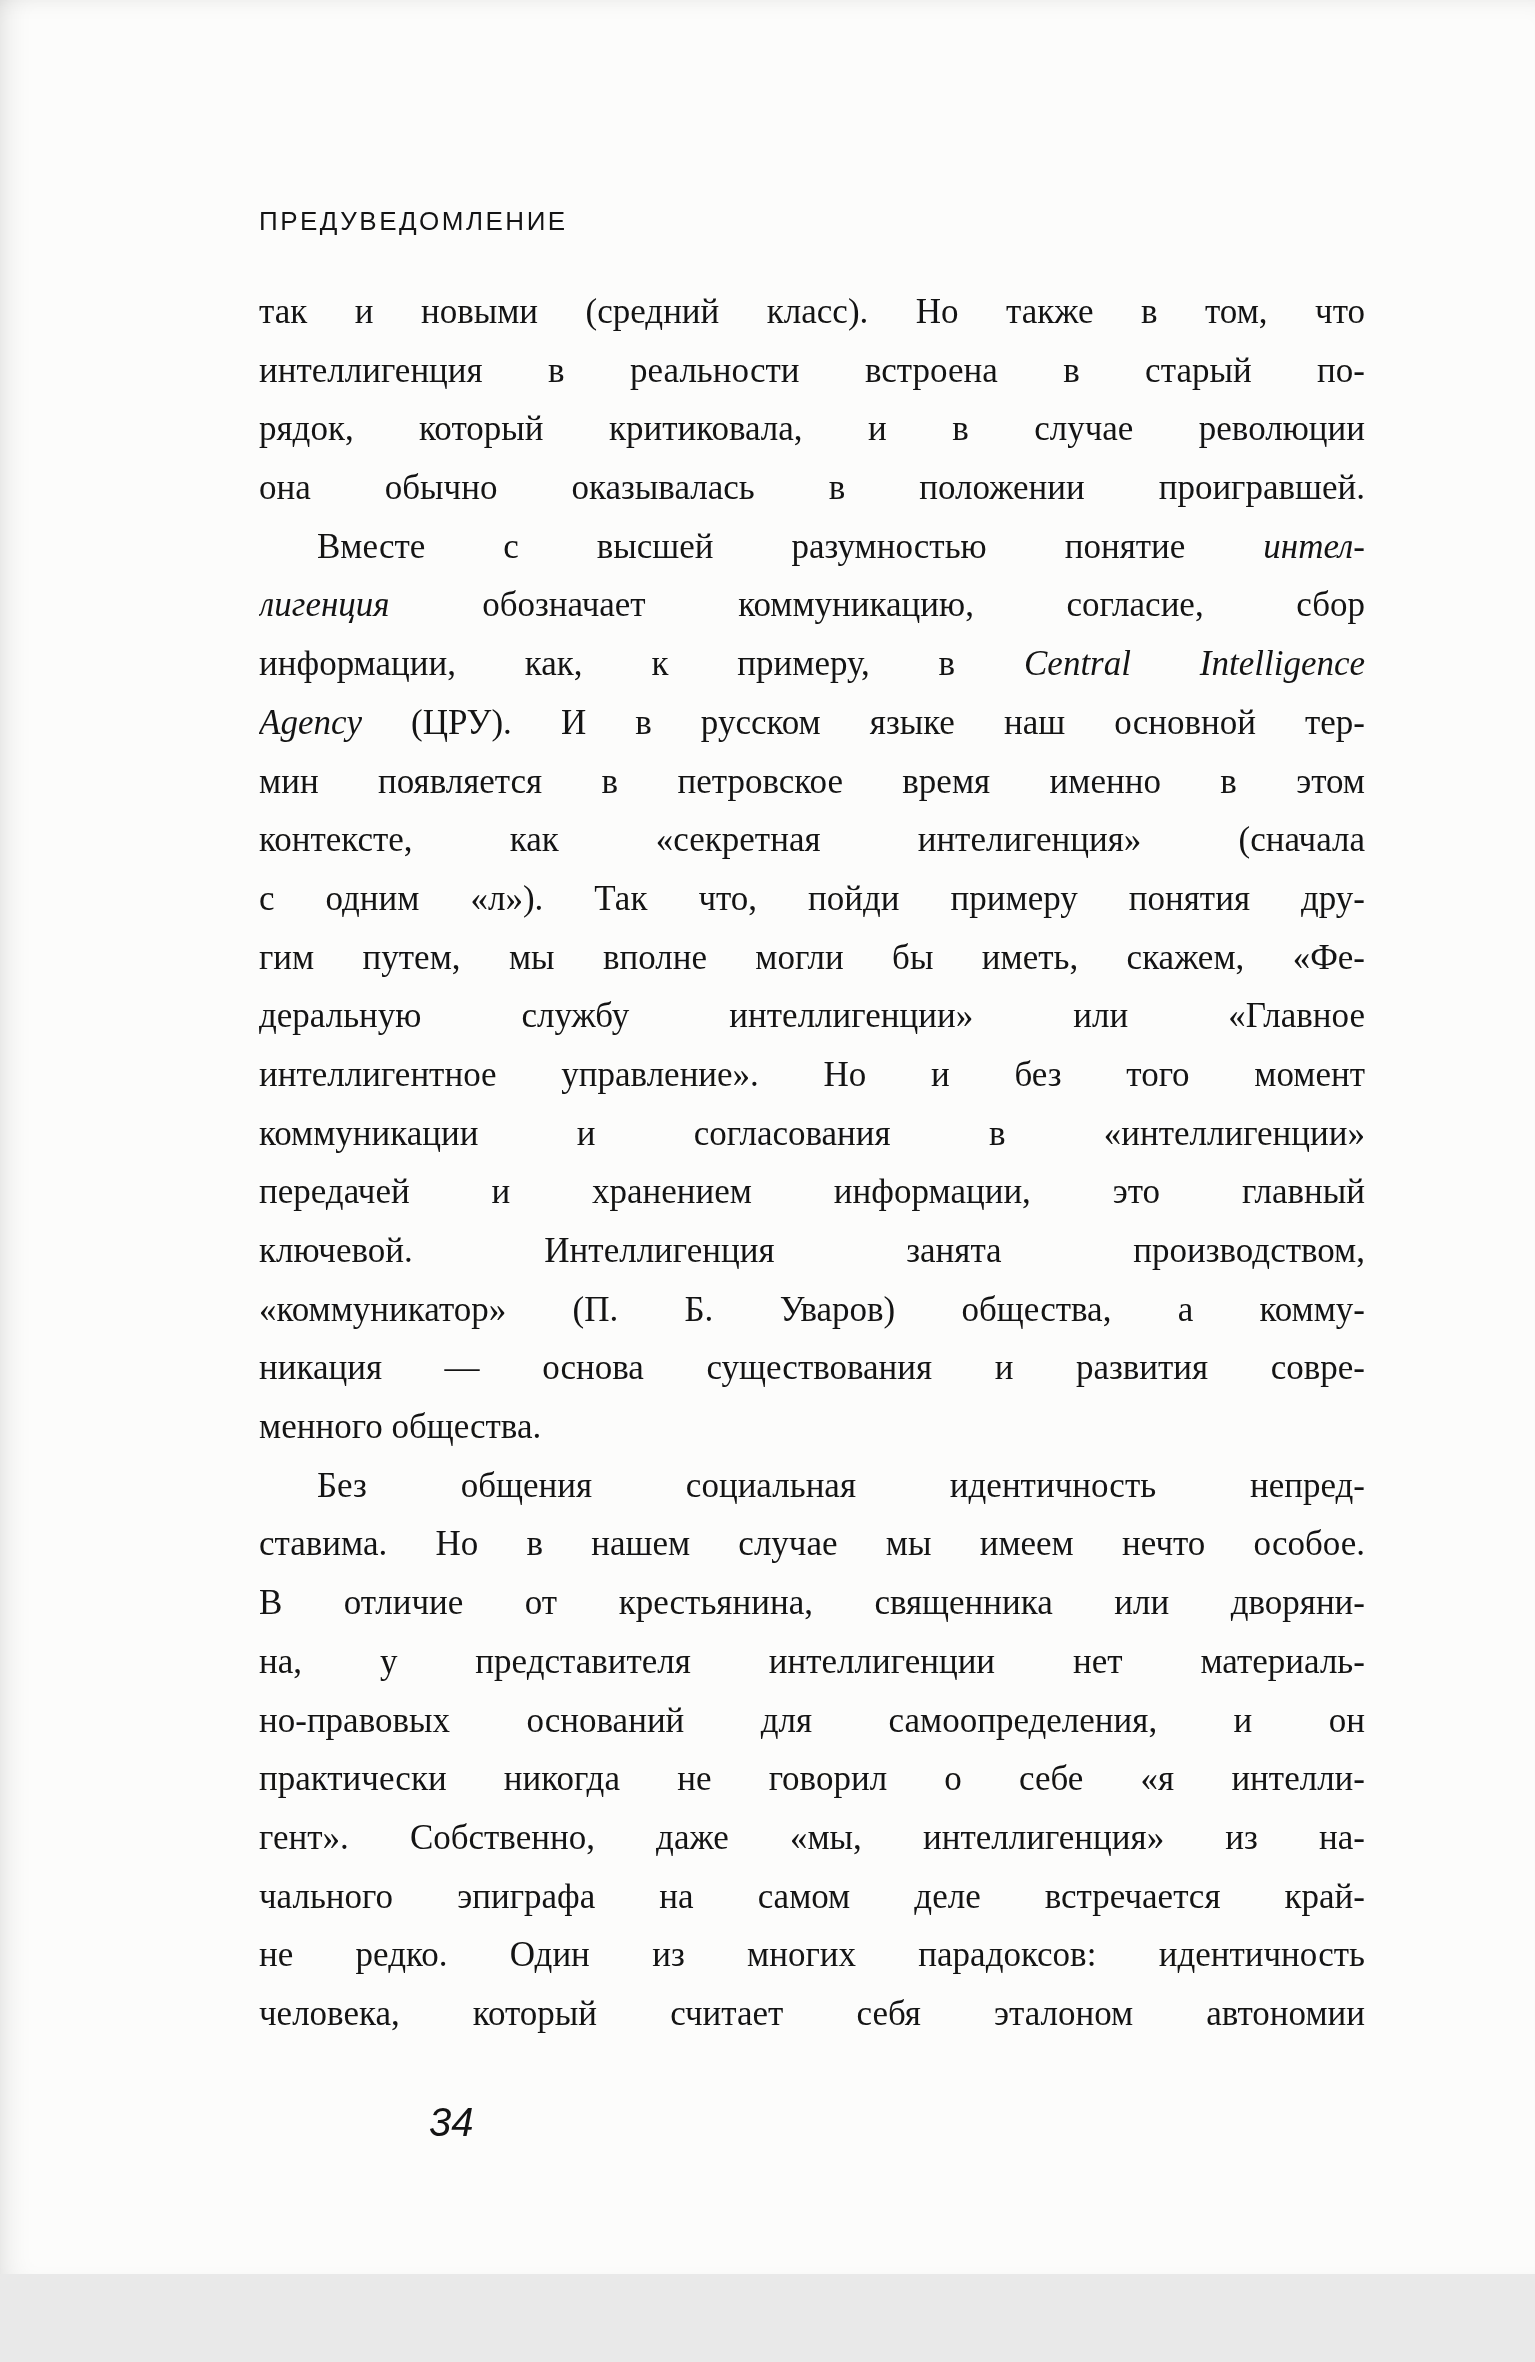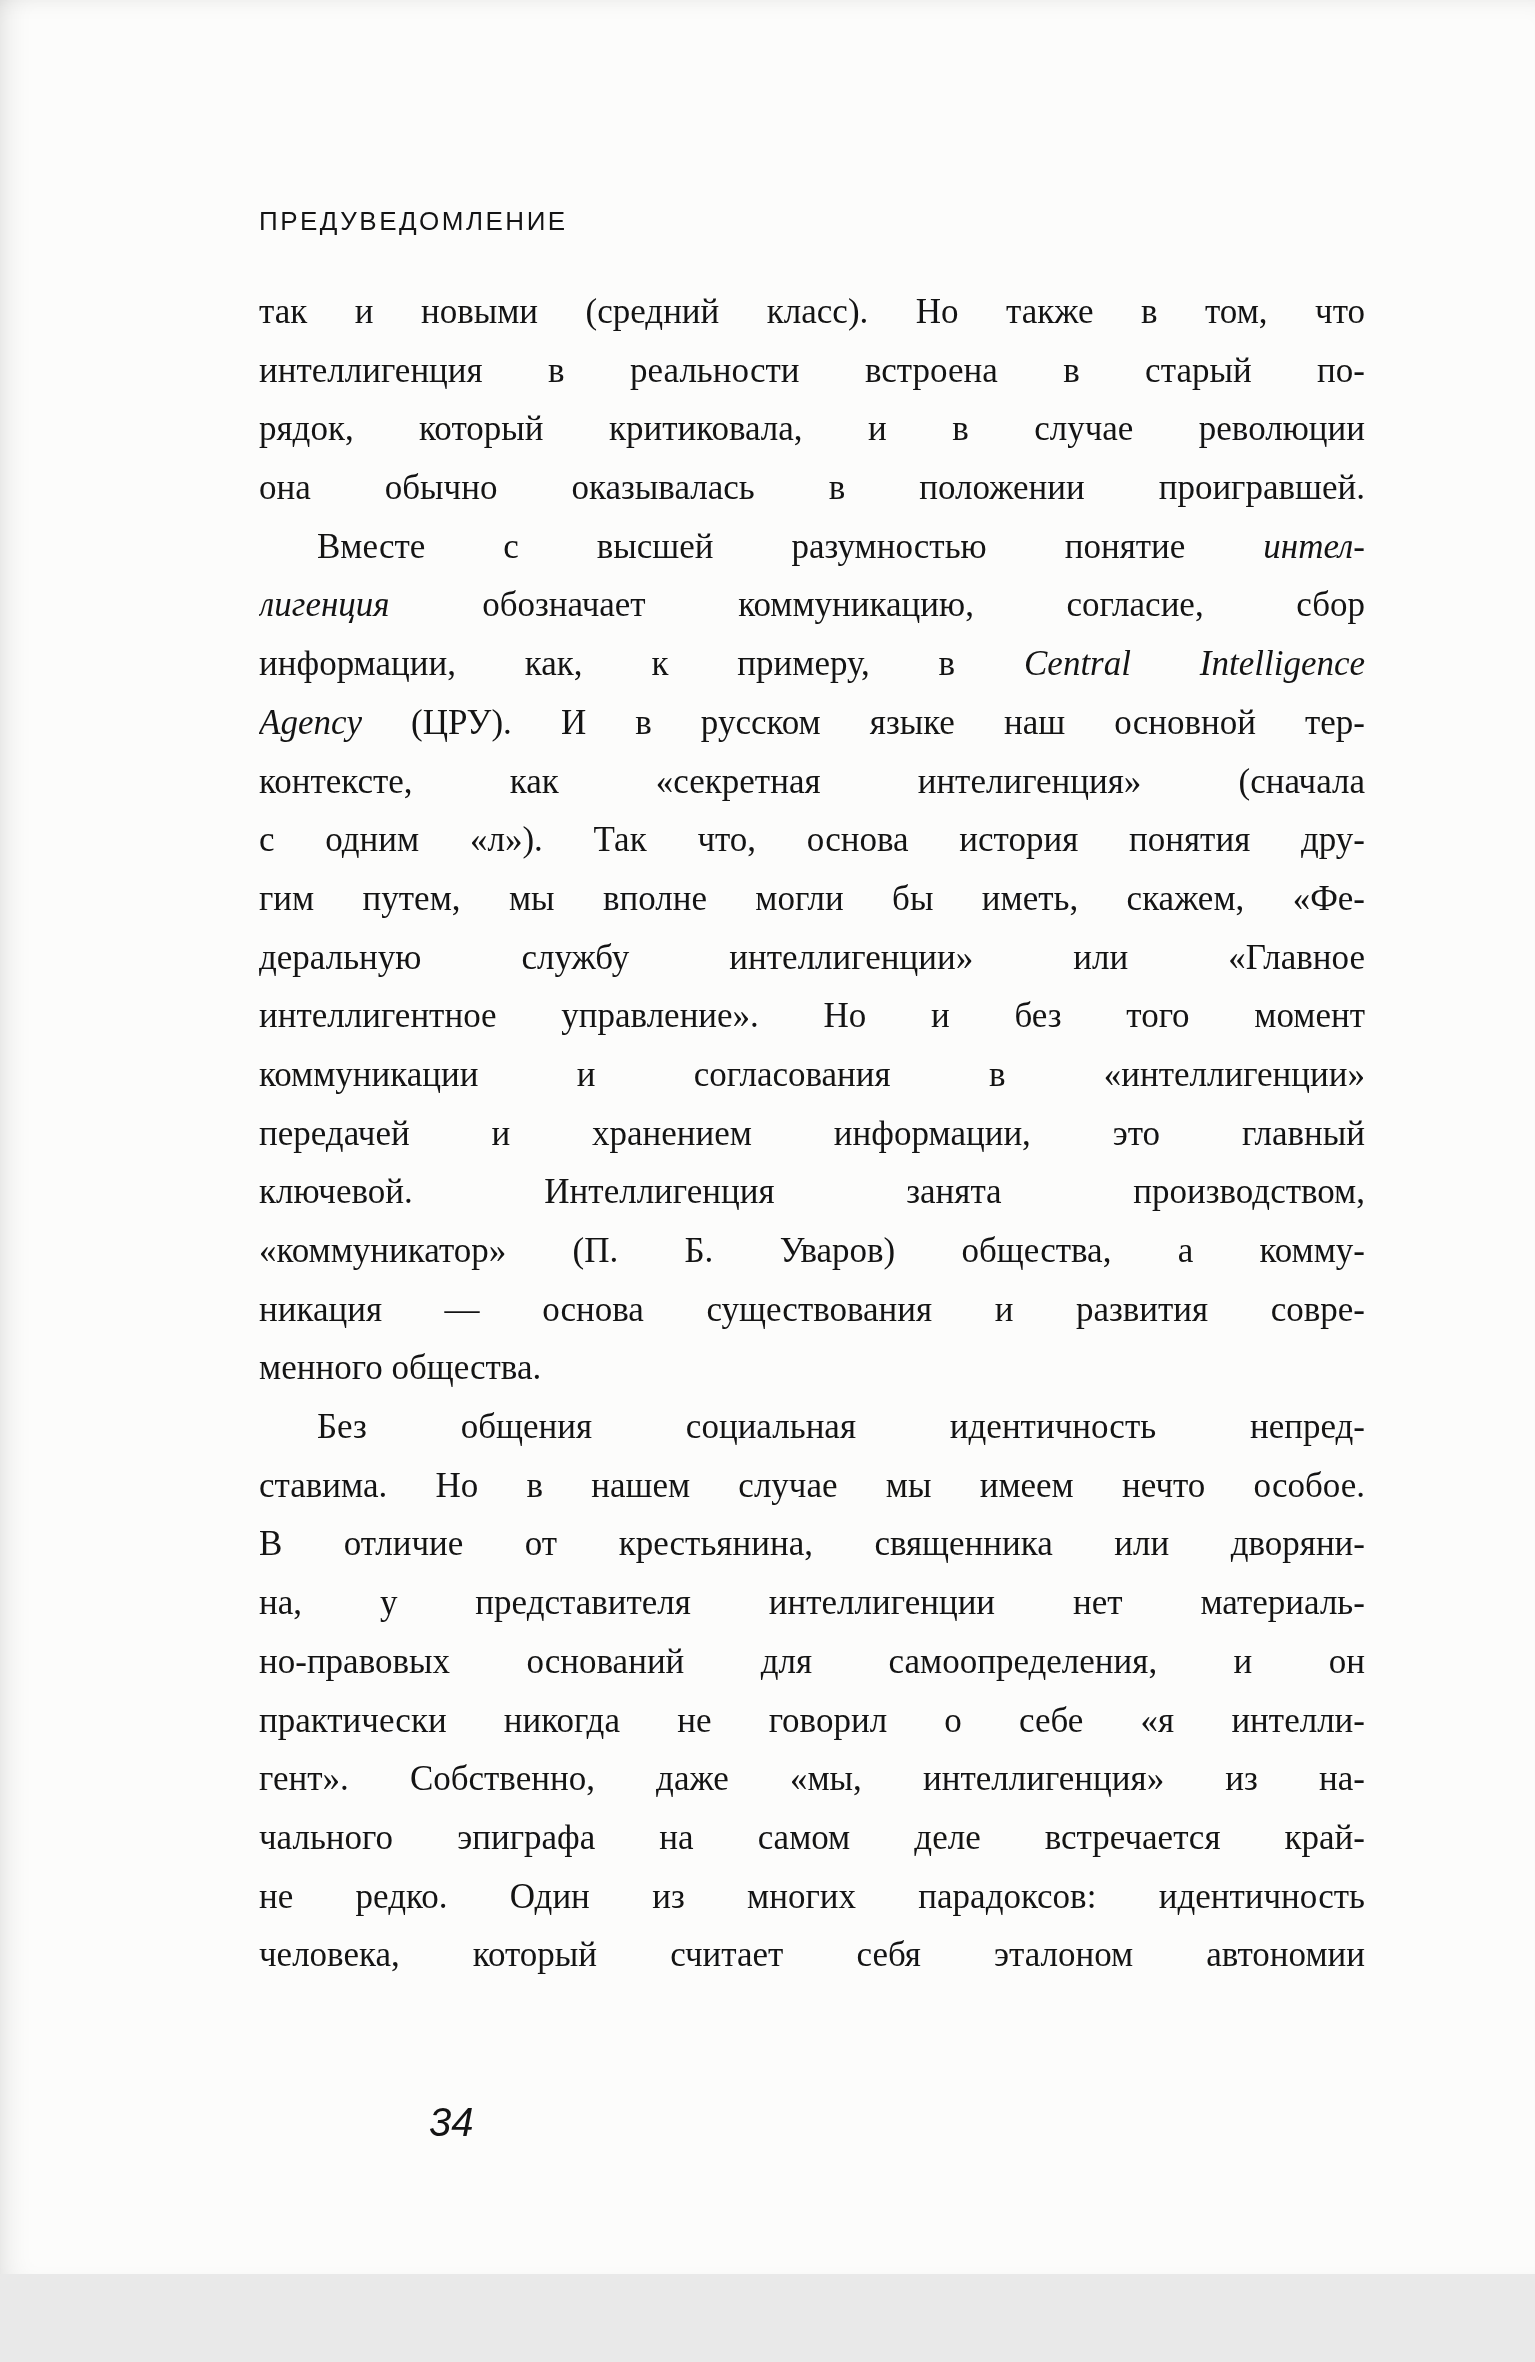--- a/index.html
+++ b/index.html
@@ -67,22 +67,23 @@
 
   <div class="text-block" id="text-block">
       <div class="line"><span>так и новыми (средний класс). Но также в том, что</span></div>
       <div class="line"><span>интеллигенция в реальности встроена в старый по-</span></div>
       <div class="line"><span>рядок, который критиковала, и в случае революции</span></div>
       <div class="line"><span>она обычно оказывалась в положении проигравшей.</span></div>
       <div class="line indent"><span>Вместе с высшей разумностью понятие </span><span class="it">интел-</span></div>
       <div class="line"><span class="it">лигенция</span><span> обозначает коммуникацию, согласие, сбор</span></div>
       <div class="line"><span>информации, как, к примеру, в </span><span class="it">Central Intelligence</span></div>
       <div class="line"><span class="it">Agency</span><span> (ЦРУ). И в русском языке наш основной тер-</span></div>
+      <div class="line"><span>мин появляется в петровское время именно в этом</span></div>
       <div class="line"><span>контексте, как «секретная интелигенция» (сначала</span></div>
-      <div class="line"><span>с одним «л»). Так что, основа история понятия дру-</span></div>
+      <div class="line"><span>с одним «л»). Так что, пойди примеру понятия дру-</span></div>
       <div class="line"><span>гим путем, мы вполне могли бы иметь, скажем, «Фе-</span></div>
       <div class="line"><span>деральную службу интеллигенции» или «Главное</span></div>
       <div class="line"><span>интеллигентное управление». Но и без того момент</span></div>
       <div class="line"><span>коммуникации и согласования в «интеллигенции»</span></div>
       <div class="line"><span>передачей и хранением информации, это главный</span></div>
       <div class="line"><span>ключевой. Интеллигенция занята производством,</span></div>
       <div class="line"><span>«коммуникатор» (П. Б. Уваров) общества, а комму-</span></div>
       <div class="line"><span>никация — основа существования и развития совре-</span></div>
       <div class="line flush"><span>менного общества.</span></div>
       <div class="line indent"><span>Без общения социальная идентичность непред-</span></div>

